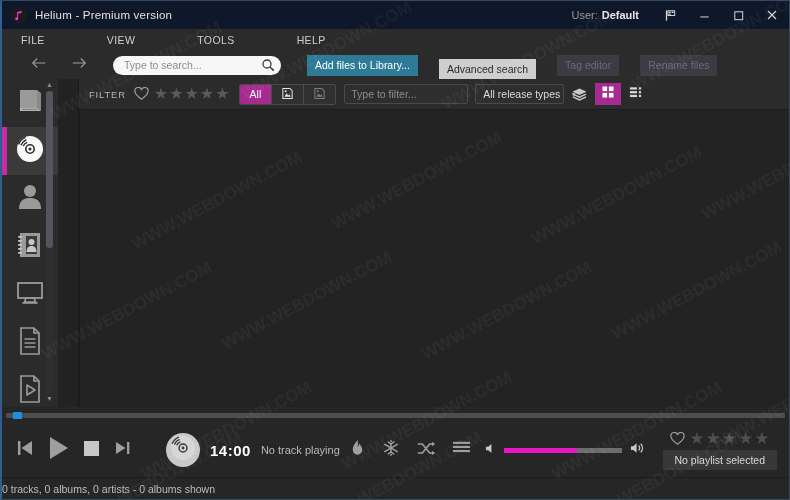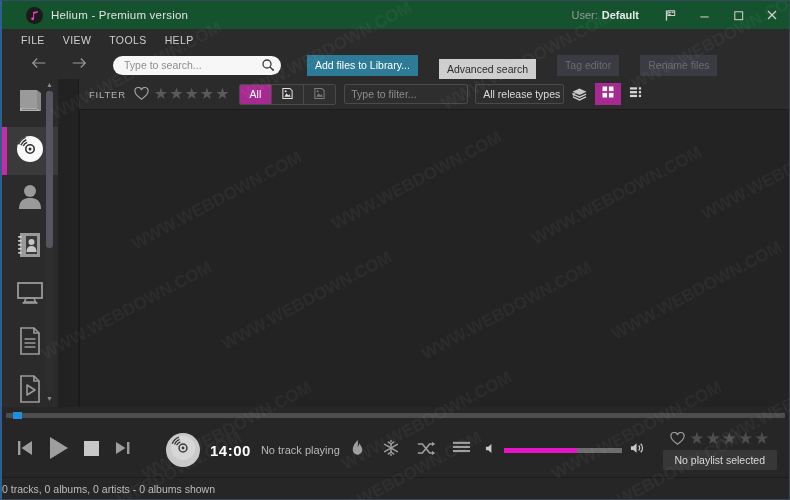--- a/index.html
+++ b/index.html
@@ -15,23 +15,23 @@
     background: #2b2b2b;
     border: 1px solid #3a4a5e;
     border-left: 2px solid #2f5e8f;
     display: flex; flex-direction: column;
     overflow: hidden;
   }
 
   
   .titlebar {
     height: 28px; flex: 0 0 28px;
-    background: #14532d;
-    display: flex; align-items: center;
-    padding-left: 24px;
+    background: #0f172a;
+    display: flex; align-items: center;
+    padding-left: 8px;
     position: relative;
   }
   .app-logo {
     width: 17px; height: 17px; border-radius: 50%;
     background: #1b1b1b;
     display: flex; align-items: center; justify-content: center;
     margin-right: 8px;
     flex: 0 0 auto;
   }
   .app-logo svg { display: block; }
@@ -50,20 +50,21 @@
     color: #d2d2d2;
   }
   .tb-btn svg { display: block; }
 
   
   .menubar {
     height: 22px; flex: 0 0 22px;
     background: #2b2b2b;
     display: flex; align-items: center;
     padding-left: 10px;
+    gap: 44px;
   }
   .menu-item {
     color: #cfcfcf; font-size: 10.5px;
     padding: 3px 9px; letter-spacing: .4px;
   }
 
   
   .toolbar {
     height: 28px; flex: 0 0 28px;
     background: #2b2b2b;

